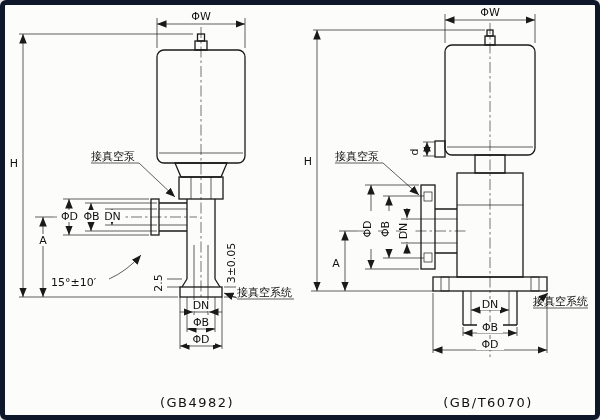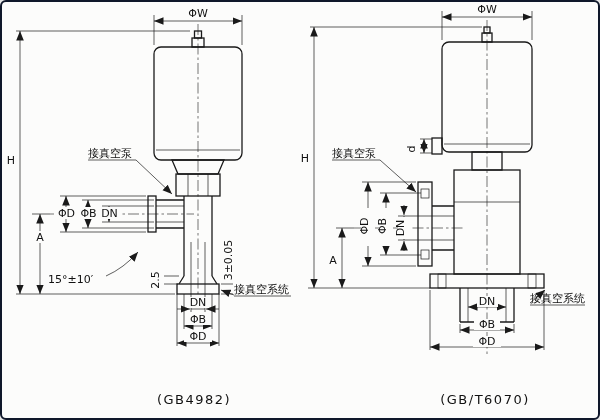--- a/index.html
+++ b/index.html
@@ -1,18 +1,18 @@
 <!DOCTYPE html>
 <html><head>
 <meta charset="utf-8">
 <style>
   html,body{margin:0;padding:0;background:#e8e8e8;}
   .frame{
     width:600px;height:420px;box-sizing:border-box;margin:0;
-    border:2px solid #0f172a;border-radius:6px;background:#fcfcfb;overflow:hidden;
+    border:5px solid #0f172a;border-radius:6px;background:#fcfcfb;overflow:hidden;
   }
   svg{display:block;}
   .outline{fill:none;stroke:#1a1a1a;stroke-width:1.3;}
   .thin{fill:none;stroke:#1a1a1a;stroke-width:0.7;}
   .dim{fill:none;stroke:#1a1a1a;stroke-width:0.7;}
   .center{fill:none;stroke:#1a1a1a;stroke-width:0.6;stroke-dasharray:11 3 2.5 3;}
   .bg{fill:#fcfcfb;stroke:none;}
   text{font-family:"DejaVu Sans","Liberation Sans",sans-serif;font-size:11px;fill:#111;}
   .cap{font-size:13px;letter-spacing:1.5px;}
   .cn{font-size:11px;}

